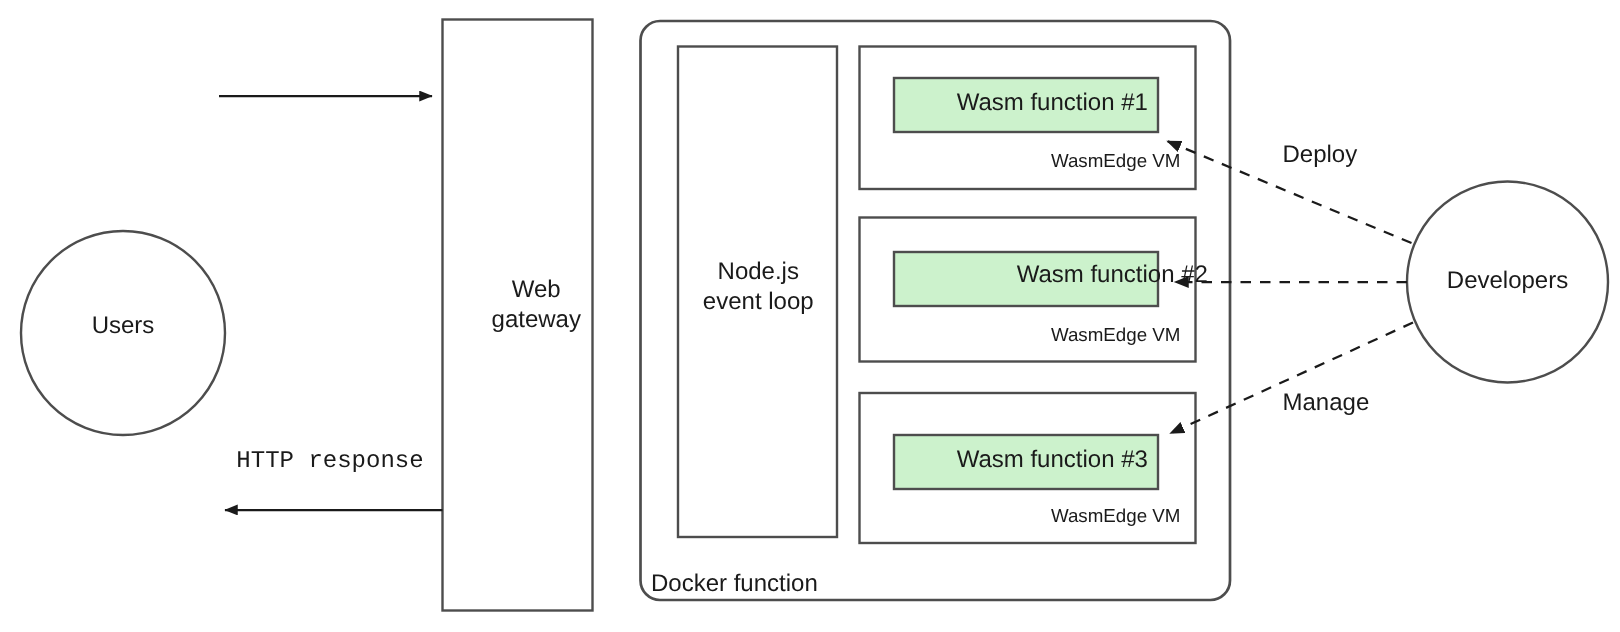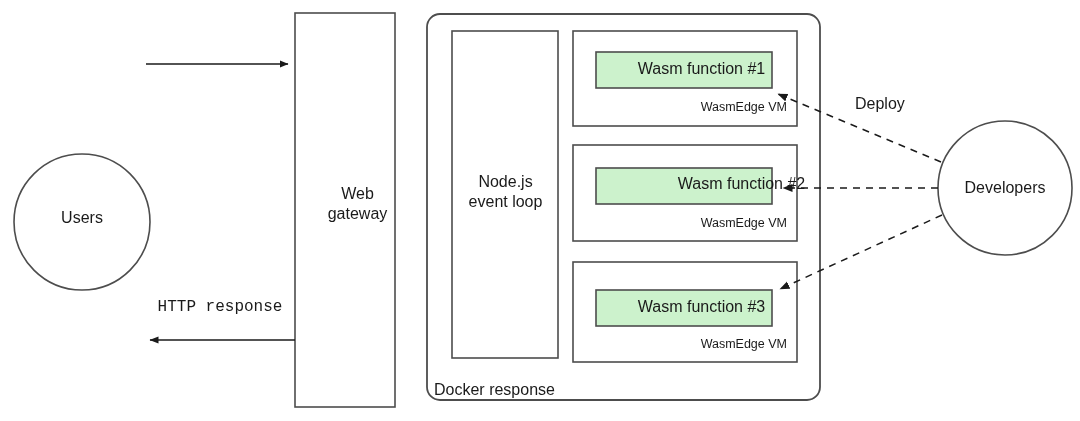--- a/index.html
+++ b/index.html
@@ -117,18 +117,19 @@
 
   <div class="lbl-wasm lbl-wasm1">Wasm function #1</div>
   <div class="lbl-vm lbl-vm1">WasmEdge VM</div>
 
   <div class="lbl-wasm lbl-wasm2">Wasm function #2</div>
   <div class="lbl-vm lbl-vm2">WasmEdge VM</div>
 
   <div class="lbl-wasm lbl-wasm3">Wasm function #3</div>
   <div class="lbl-vm lbl-vm3">WasmEdge VM</div>
 
-  <div class="node-label lbl-docker">Docker response</div>
+  <div class="node-label lbl-docker">Docker function</div>
 
   <div class="edge-label lbl-res">HTTP response</div>
   <div class="edge-label lbl-deploy">Deploy</div>
+  <div class="edge-label lbl-manage">Manage</div>
 
 </div>
 
 </body></html>

